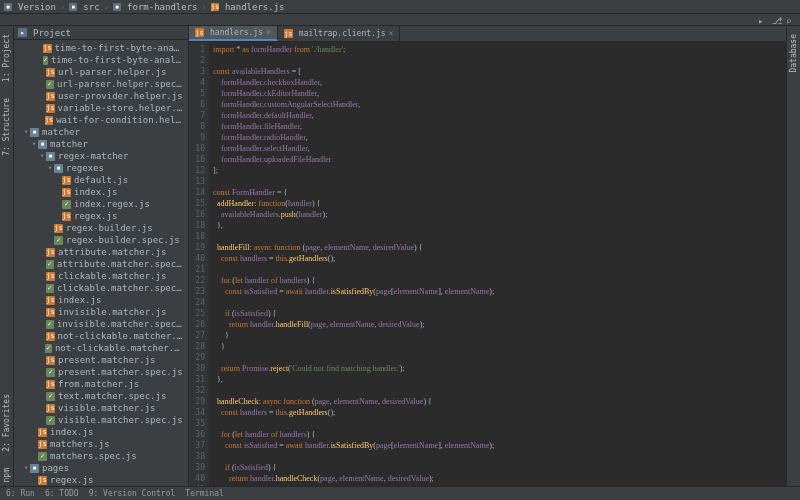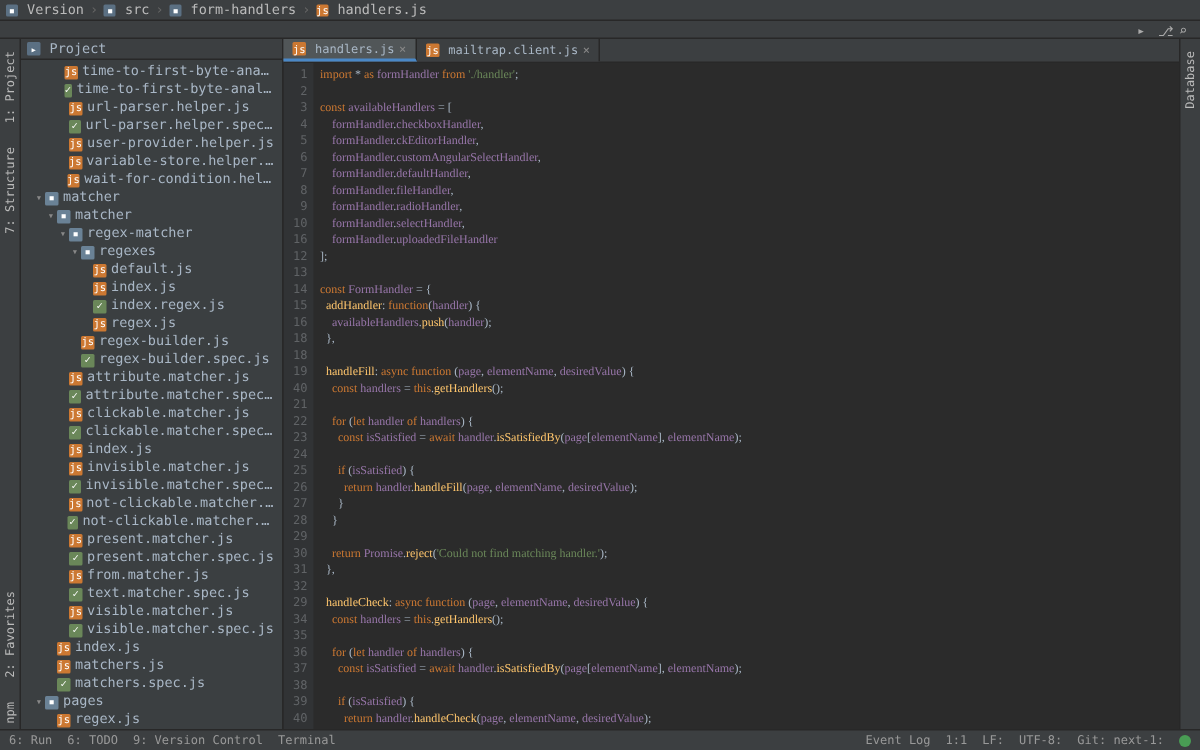--- a/index.html
+++ b/index.html
@@ -346,21 +346,13 @@
   </div>
 </div>
 
 <div class="statusbar">
   <div class="sb-left">
     <span class="sb-item">6: Run</span>
     <span class="sb-item">6: TODO</span>
     <span class="sb-item">9: Version Control</span>
     <span class="sb-item">Terminal</span>
   </div>
-  <div class="sb-right">
-    <span class="sb-item">Event Log</span>
-    <span class="sb-item">1:1</span>
-    <span class="sb-item">LF:</span>
-    <span class="sb-item">UTF-8:</span>
-    <span class="sb-item">Git: next-1:</span>
-    <span class="badge"></span>
-  </div>
 </div>
 
 </body></html>

